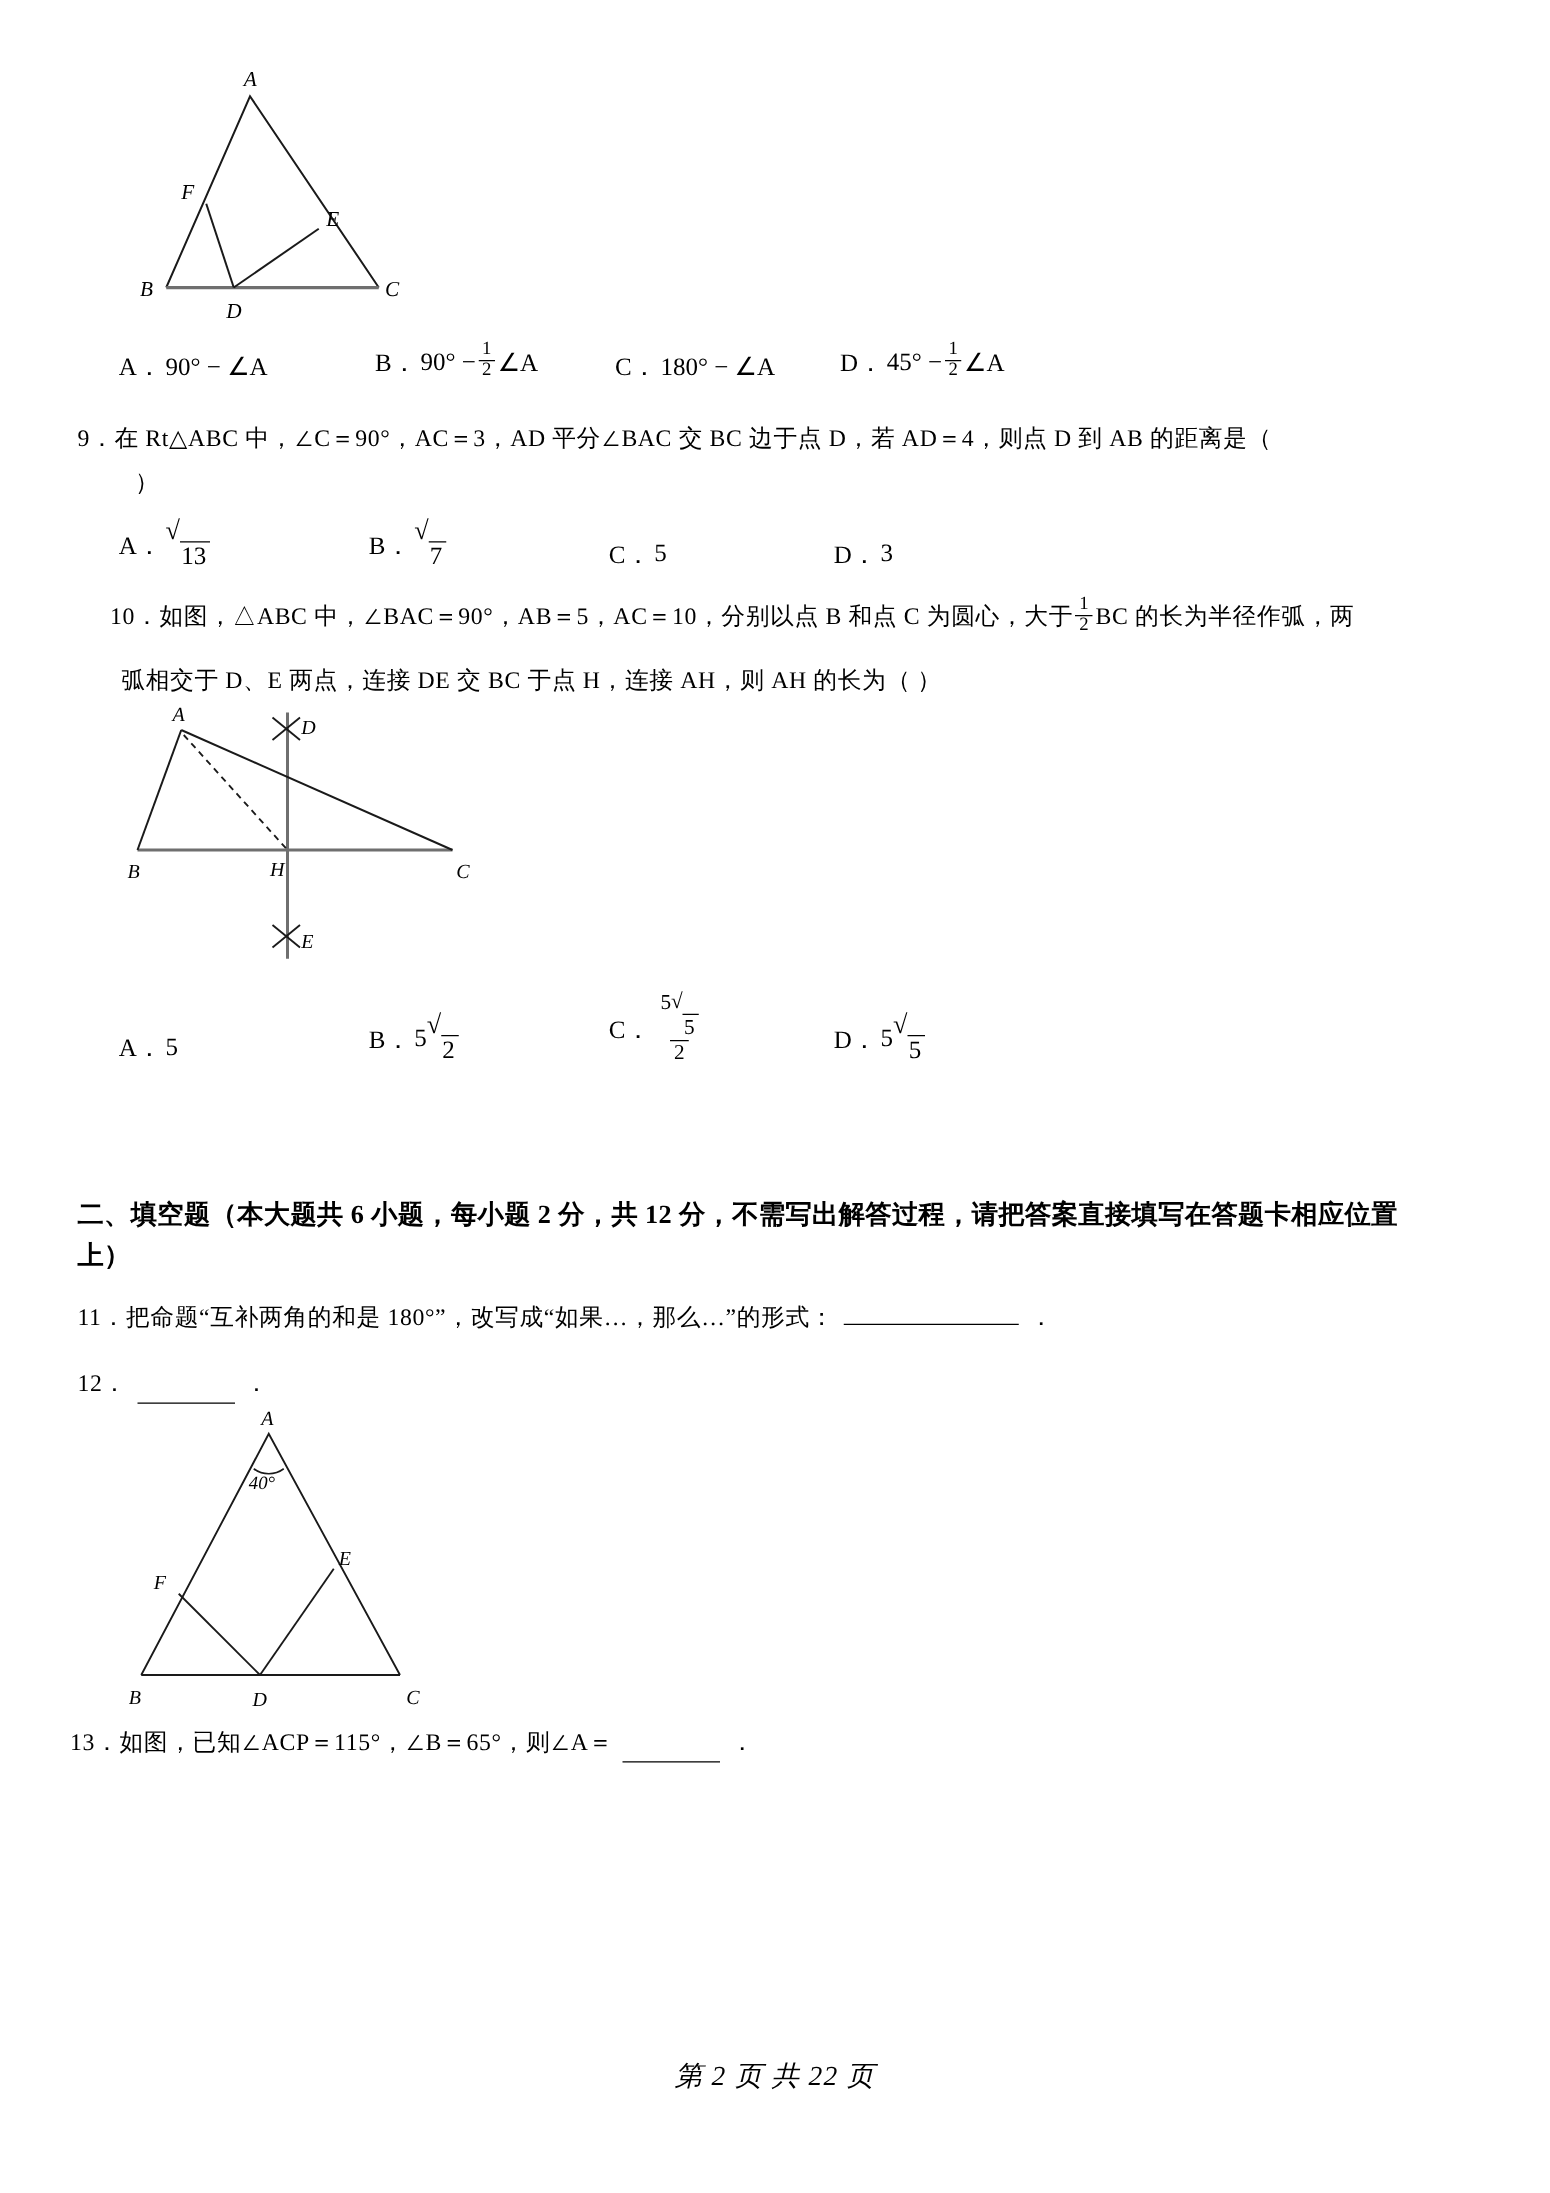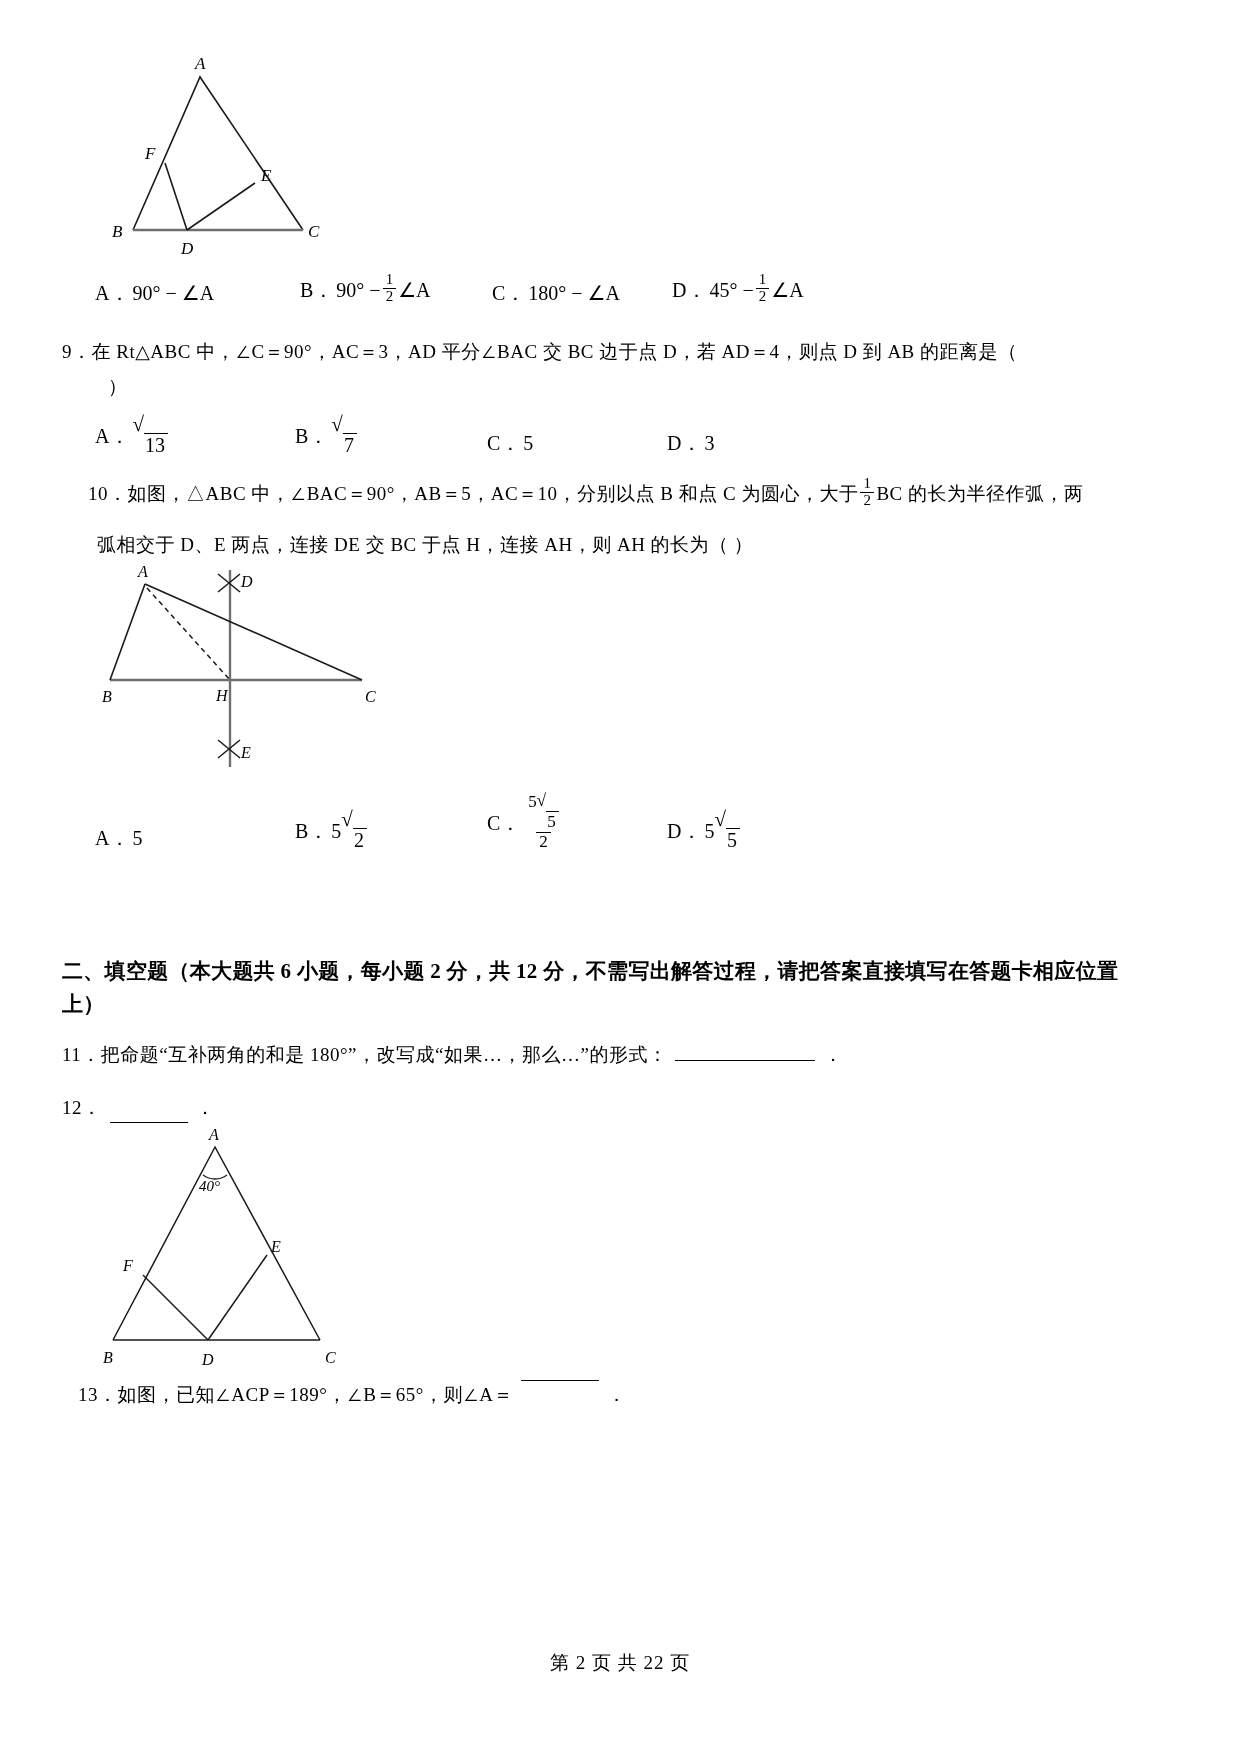--- a/index.html
+++ b/index.html
@@ -55,23 +55,24 @@
 
   .blank-line { display:inline-block; border-bottom:1.4px solid #000; }
 
   
   .abs { position:absolute; }
 
   
   .footer {
     position:absolute; left:0; right:0; bottom:78px;
     text-align:center;
-    font-size:19px;
+    font-size:22px;
     font-family:"Liberation Serif", serif;
     letter-spacing:1px;
+    font-style:italic;
   }
 
   .sec-head {
     font-size:21px;
     font-weight:bold;
     line-height:33px;
     letter-spacing:0.3px;
   }
 
   svg { display:block; }
@@ -272,23 +273,23 @@
       <text x="114" y="15" font-size="16">A</text>
       <text x="8" y="238" font-size="16">B</text>
       <text x="230" y="238" font-size="16">C</text>
       <text x="107" y="240" font-size="16">D</text>
       <text x="176" y="127" font-size="16">E</text>
       <text x="28" y="146" font-size="16">F</text>
       <text x="104" y="66" font-size="15" font-style="normal">40°</text>
     </svg>
   </div>
 
-  <div class="abs q-line" style="left:78px; top:1380px; width:1110px; display:flex; align-items:flex-start;">
+  <div class="abs q-line" style="left:56px; top:1380px; width:1110px; display:flex; align-items:flex-end;">
     <span>13．</span>
-      <span>如图，已知∠ACP＝189°，∠B＝65°，则∠A＝</span>
+      <span>如图，已知∠ACP＝115°，∠B＝65°，则∠A＝</span>
     <span class="blank-line" style="width:78px; margin:0 8px;"></span>
     <span>．</span>
   </div>
 
   <div class="footer">
     <span>第 2 页 共 22 页</span>
   </div>
 
 </div>
 

